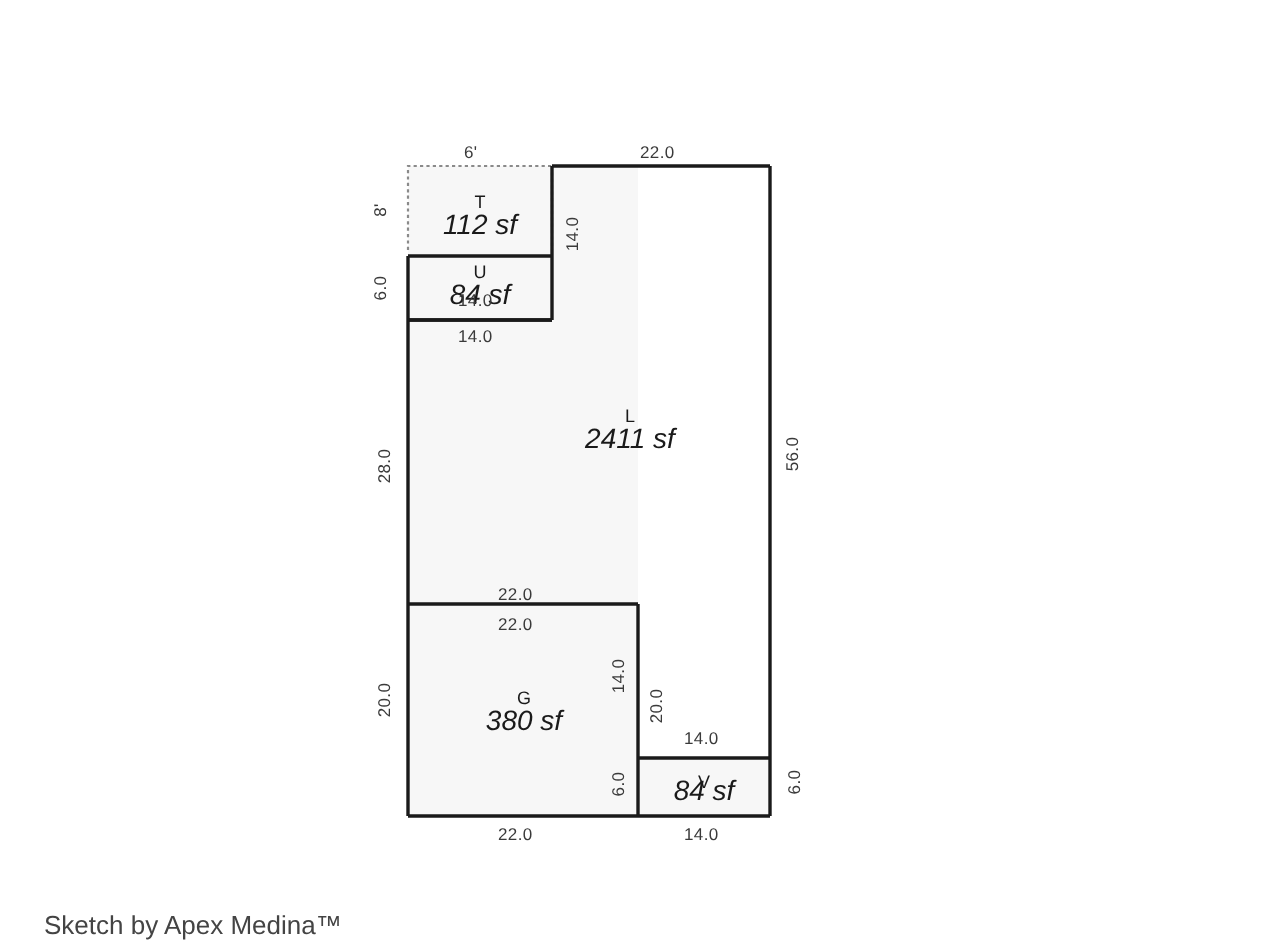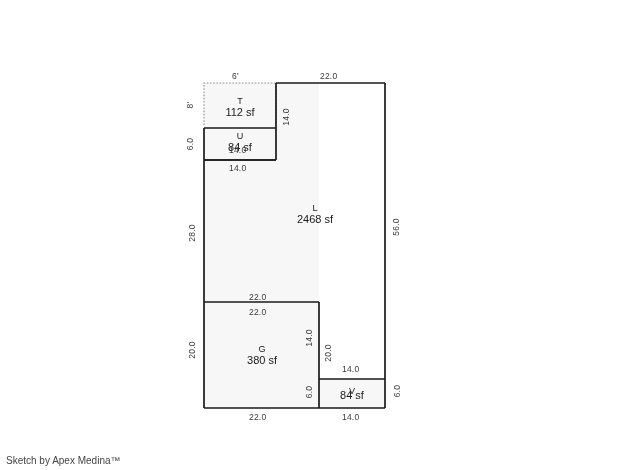--- a/index.html
+++ b/index.html
@@ -39,29 +39,30 @@
     position: absolute;
     text-align: center;
     white-space: nowrap;
     color: #1a1a1a;
   }
   .room-name {
     font-size: 9px;
     line-height: 11px;
   }
   .room-area {
-    font-size: 11px;
+    font-size: 14px;
     line-height: 11px;
+    font-style: italic;
   }
 
   .footer-credit {
     position: absolute;
-    left: 6px;
+    left: 22px;
     top: 455px;
-    font-size: 10px;
+    font-size: 13px;
     color: #444444;
     white-space: nowrap;
   }
 </style>
 </head>
 <body>
 
 <svg id="sketch-canvas" viewBox="0 0 640 470">
 
   <path d="M 204,128
@@ -109,21 +110,21 @@
   <div class="room-area">112 sf</div>
 </div>
 
 <div class="room-label" style="left:204px; top:131px; width:72px;">
   <div class="room-name">U</div>
   <div class="room-area">84 sf</div>
 </div>
 
 <div class="room-label" style="left:270px; top:203px; width:90px;">
   <div class="room-name">L</div>
-  <div class="room-area">2468 sf</div>
+  <div class="room-area">2411 sf</div>
 </div>
 
 <div class="room-label" style="left:217px; top:344px; width:90px;">
   <div class="room-name">G</div>
   <div class="room-area">380 sf</div>
 </div>
 
 <div class="room-label" style="left:319px; top:386px; width:66px;">
   <div class="room-name" style="position:relative; top:0px;">V</div>
   <div class="room-area" style="position:relative; top:-7px;">84 sf</div>

